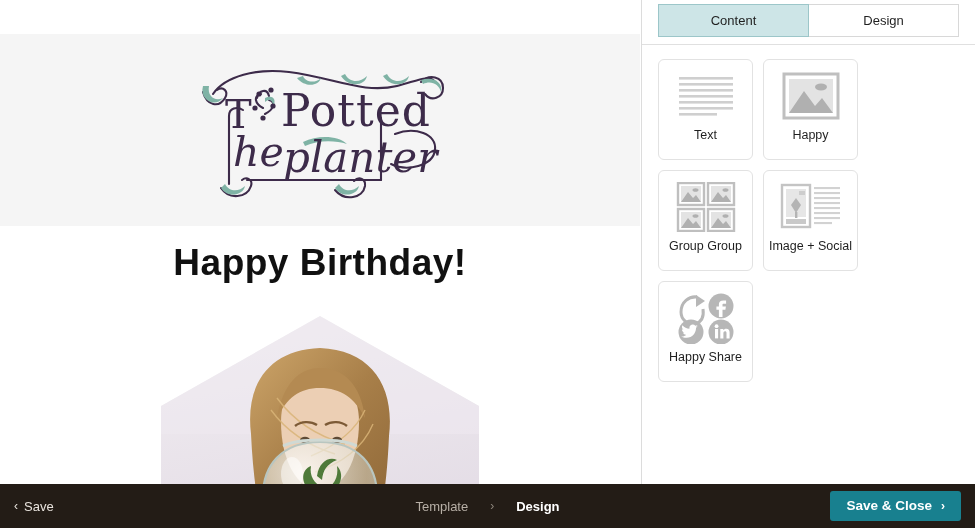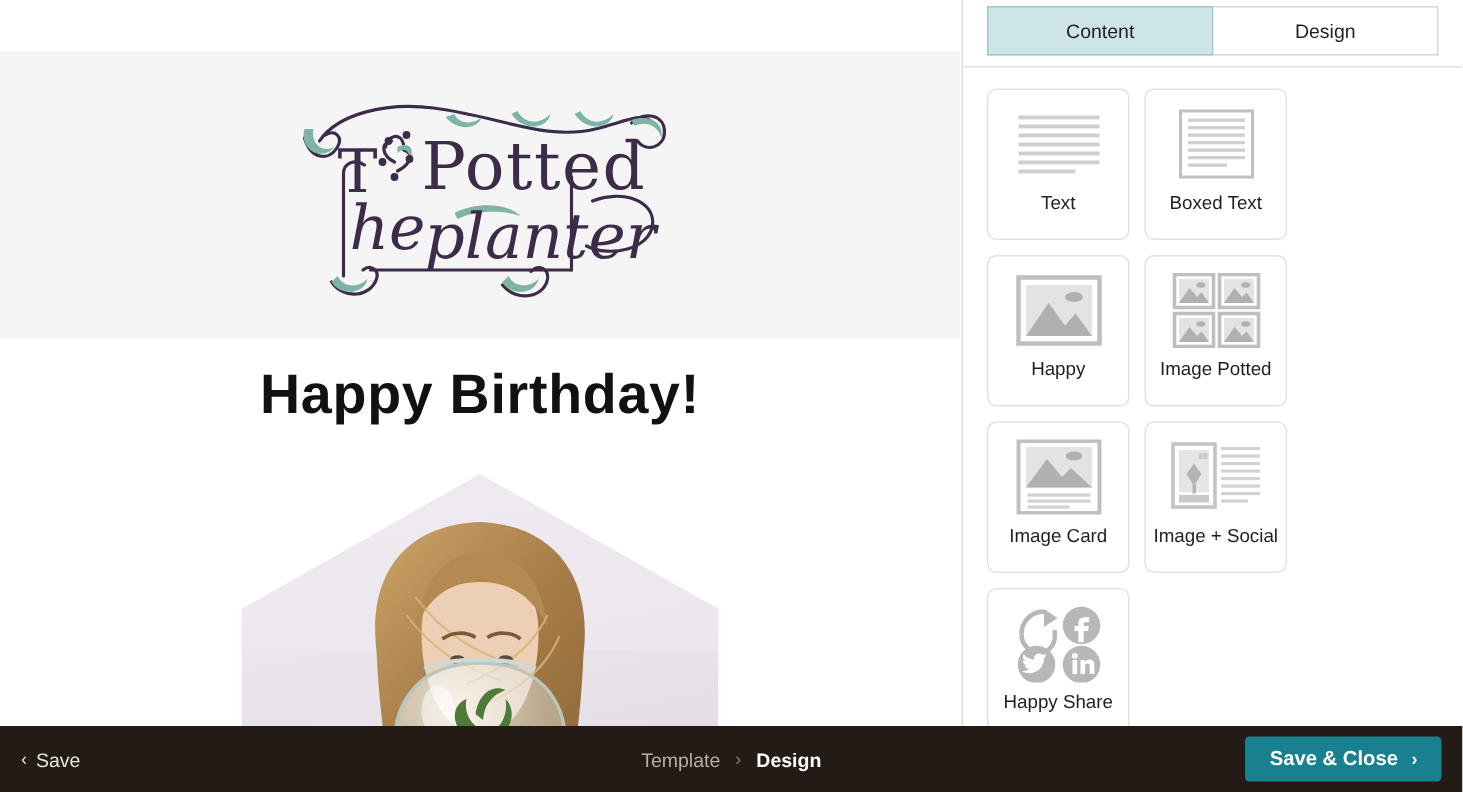--- a/index.html
+++ b/index.html
@@ -118,21 +118,21 @@
   #back-button {
     margin-left: 14px;
     color: #e9e4de;
     font-size: 13px;
     display: flex; align-items: center; gap: 6px;
     cursor: pointer;
   }
   #breadcrumb {
     position: absolute; left: 0; right: 0;
     display: flex; align-items: center; justify-content: center;
-    gap: 10px;
+    gap: 22px;
     pointer-events: none;
   }
   #breadcrumb > * { pointer-events: auto; }
   .crumb { font-size: 13px; color: #b7afa6; cursor: pointer; }
   .crumb.current { color: #ffffff; font-weight: bold; cursor: default; }
   .crumb-sep { color: #8e867c; font-size: 12px; }
   #save-close {
     position: absolute; right: 14px;
     background: #18808f;
     color: #ffffff;
@@ -285,37 +285,20 @@
                 <rect x="4" y="22" width="54" height="2.6"></rect>
               <rect x="4" y="28" width="54" height="2.6"></rect>
                 <rect x="4" y="34" width="54" height="2.6"></rect>
               <rect x="4" y="40" width="38" height="2.6"></rect>
             </g>
           </svg>
         </div>
         <div class="blabel">Text</div>
       </div>
 
-      <div class="block">
-        <div class="art">
-          <svg width="62" height="50" viewBox="0 0 62 50">
-            <rect x="7" y="3" width="48" height="44" fill="#fff" stroke="#bfbfbf" stroke-width="2"></rect>
-            <g fill="#cfcfcf">
-              <rect x="12" y="8" width="38" height="2.2"></rect>
-                <rect x="12" y="13" width="38" height="2.2"></rect>
-              <rect x="12" y="18" width="38" height="2.2"></rect>
-                <rect x="12" y="23" width="38" height="2.2"></rect>
-              <rect x="12" y="28" width="38" height="2.2"></rect>
-                <rect x="12" y="33" width="38" height="2.2"></rect>
-              <rect x="12" y="38" width="26" height="2.2"></rect>
-            </g>
-          </svg>
-        </div>
-        <div class="blabel">Boxed Text</div>
-      </div>
 
 
       <div class="block">
         <div class="art">
           <svg width="58" height="48" viewBox="0 0 58 48">
             <rect x="2" y="2" width="54" height="44" fill="#fff" stroke="#bfbfbf" stroke-width="3"></rect>
             <rect x="7" y="7" width="44" height="34" fill="#e3e3e3"></rect>
             <path d="M7 41 L22 19 L33 34 L40 26 L51 41 Z" fill="#b0b0b0"></path>
             <ellipse cx="39" cy="15" rx="6" ry="3.4" fill="#b0b0b0"></ellipse>
           </svg>
@@ -345,39 +328,23 @@
               <ellipse cx="19.5" cy="8" rx="3" ry="1.8" fill="#b0b0b0"></ellipse>
             </g>
             <g transform="translate(30,26)">
               <rect x="2" y="1" width="26" height="22" fill="#fff" stroke="#bfbfbf" stroke-width="2.4"></rect>
               <rect x="5" y="4" width="20" height="16" fill="#e3e3e3"></rect>
               <path d="M5 20 L12 10 L17 16 L20 13 L25 20 Z" fill="#b0b0b0"></path>
               <ellipse cx="19.5" cy="8" rx="3" ry="1.8" fill="#b0b0b0"></ellipse>
             </g>
           </svg>
         </div>
-        <div class="blabel">Image Potted</div>
-      </div>
-
-      <div class="block">
-        <div class="art">
-          <svg width="58" height="50" viewBox="0 0 58 50">
-            <rect x="2" y="1" width="54" height="48" fill="#fff" stroke="#bfbfbf" stroke-width="2.6"></rect>
-            <rect x="7" y="5" width="44" height="27" fill="#e3e3e3"></rect>
-            <path d="M7 32 L21 13 L31 25 L37 19 L51 32 Z" fill="#b0b0b0"></path>
-            <ellipse cx="39" cy="11" rx="5.5" ry="3" fill="#b0b0b0"></ellipse>
-            <g fill="#d2d2d2">
-              <rect x="8" y="36" width="42" height="2.1"></rect>
-              <rect x="8" y="40" width="42" height="2.1"></rect>
-              <rect x="8" y="44" width="28" height="2.1"></rect>
-            </g>
-          </svg>
-        </div>
-        <div class="blabel">Image Card</div>
-      </div>
+        <div class="blabel">Group Group</div>
+      </div>
+
 
       <div class="block">
         <div class="art">
           <svg width="62" height="48" viewBox="0 0 62 48">
             <rect x="2" y="2" width="28" height="42" fill="#fff" stroke="#c4c4c4" stroke-width="2.4"></rect>
             <rect x="6" y="6" width="20" height="28" fill="#e6e6e6"></rect>
             <path d="M16 30 L11 22 L16 15 L21 22 Z" fill="#b4b4b4"></path>
             <rect x="15" y="29" width="2.4" height="6" fill="#b4b4b4"></rect>
             <rect x="19" y="8" width="6" height="4" fill="#cdcdcd"></rect>
             <rect x="6" y="36" width="20" height="5" fill="#c9c9c9"></rect>

